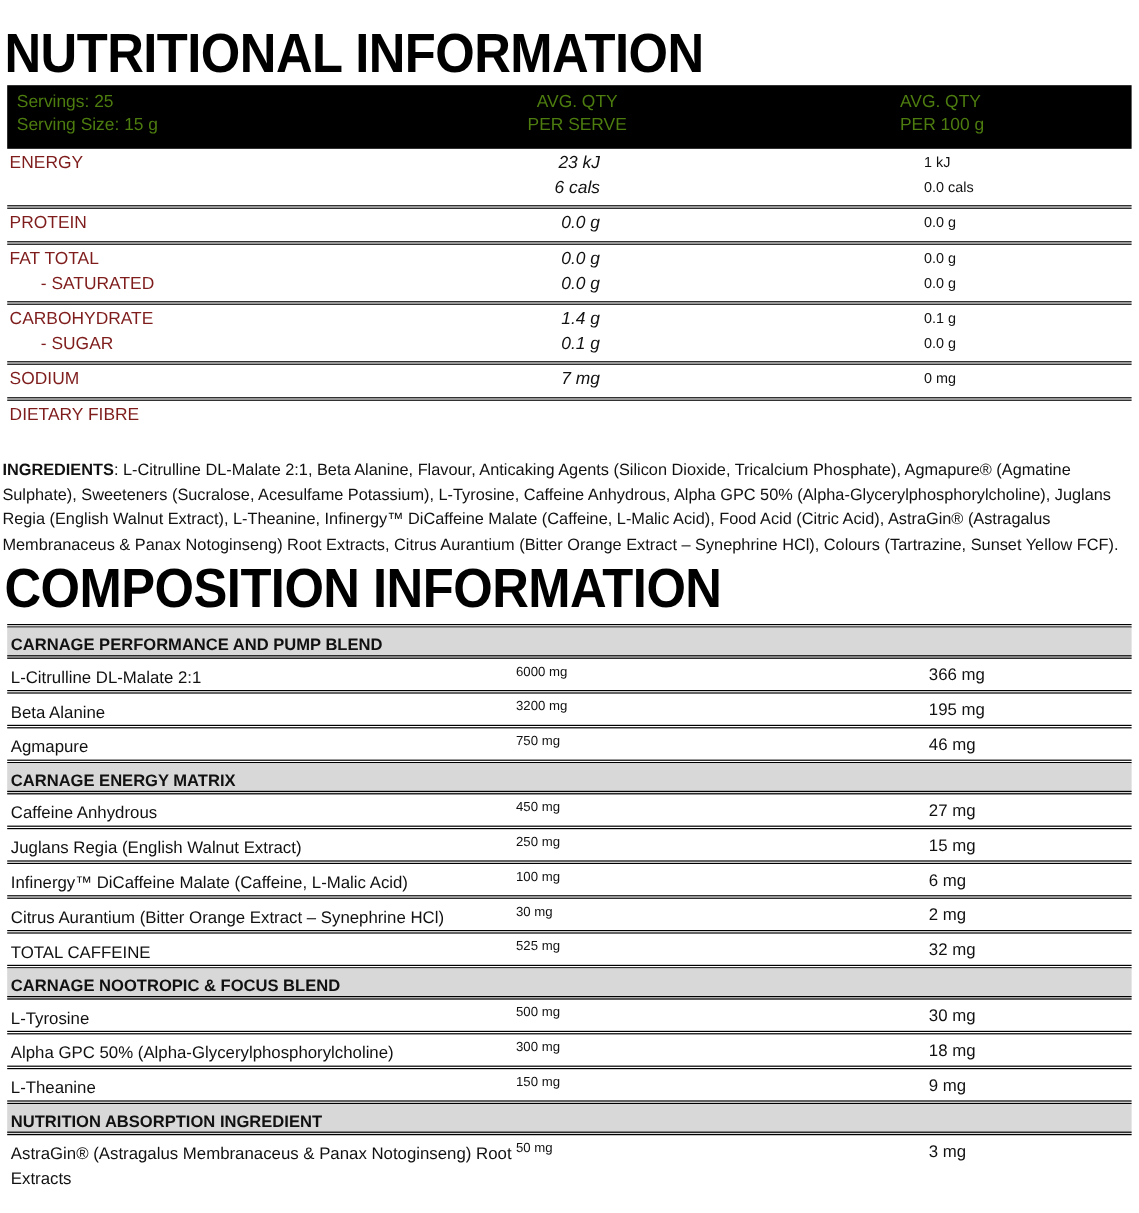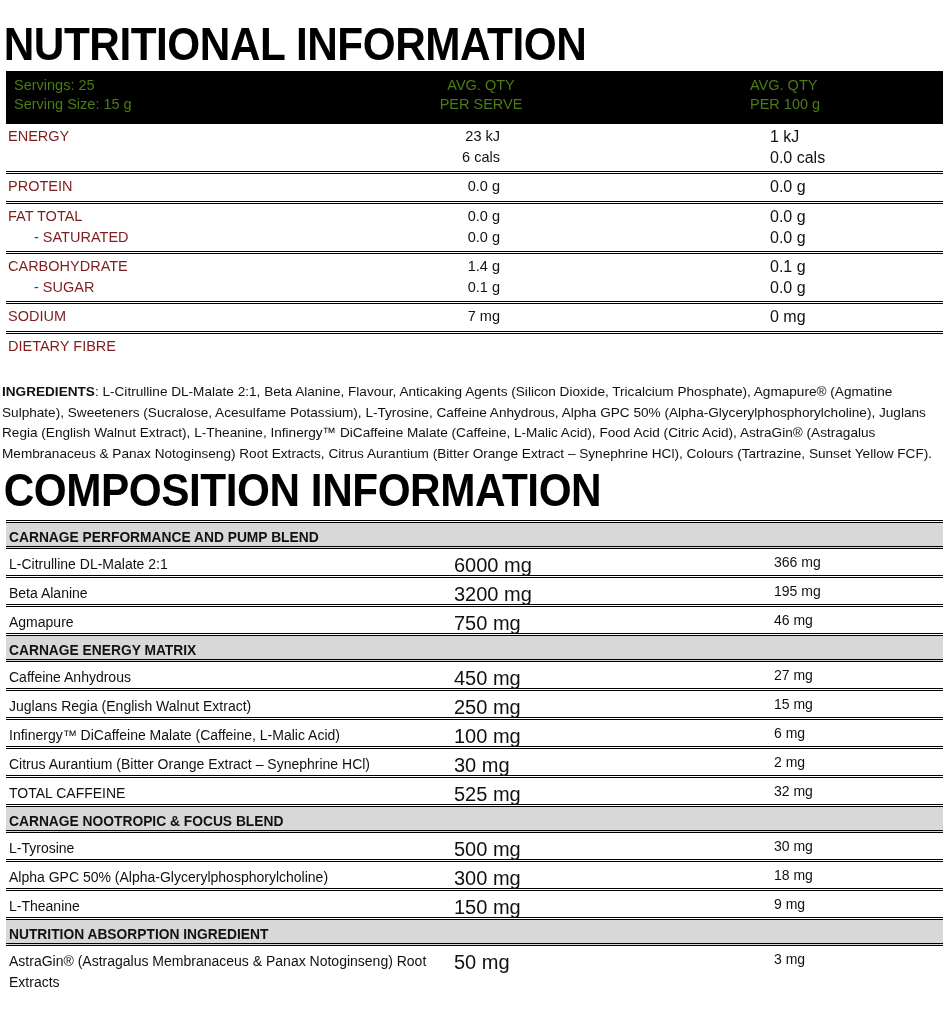--- a/index.html
+++ b/index.html
@@ -75,25 +75,26 @@
     font-size: 14.5px;
     color: #7f1d1d;
   }
   .nrow .label.indent { left: 28px; }
   .nrow .v1 {
     position: absolute;
     left: 300px;
     width: 194px;
     text-align: right;
     font-size: 14.5px;
+    font-style: italic;
   }
   .nrow .v2 {
     position: absolute;
     left: 764px;
-    font-size: 16px;
+    font-size: 12px;
   }
 
   .nrow.h50 { height: 50px; }
   .nrow.h30 { height: 30px; }
   .nrow.h50 .line1 { top: 4px; }
   .nrow.h50 .line2 { top: 25px; }
   .nrow.h30 .line1 { top: 4px; }
   .nrow.nolast { border-bottom: none; }
 
   
@@ -132,23 +133,23 @@
   .crow.tall { height: 57px; }
   .crow .clabel {
     position: absolute;
     left: 3px;
     top: 5px;
     font-size: 14px;
     line-height: 21px;
   }
   .crow .cv1 {
     position: absolute;
-    left: 448px;
-    top: 5px;
-    font-size: 20px;
+    left: 424px;
+    top: 5px;
+    font-size: 11px;
   }
   .crow .cv2 {
     position: absolute;
     left: 768px;
     top: 5px;
     font-size: 14px;
   }
   .crow.lastrow { border-bottom: none; }
 </style>
 </head>

